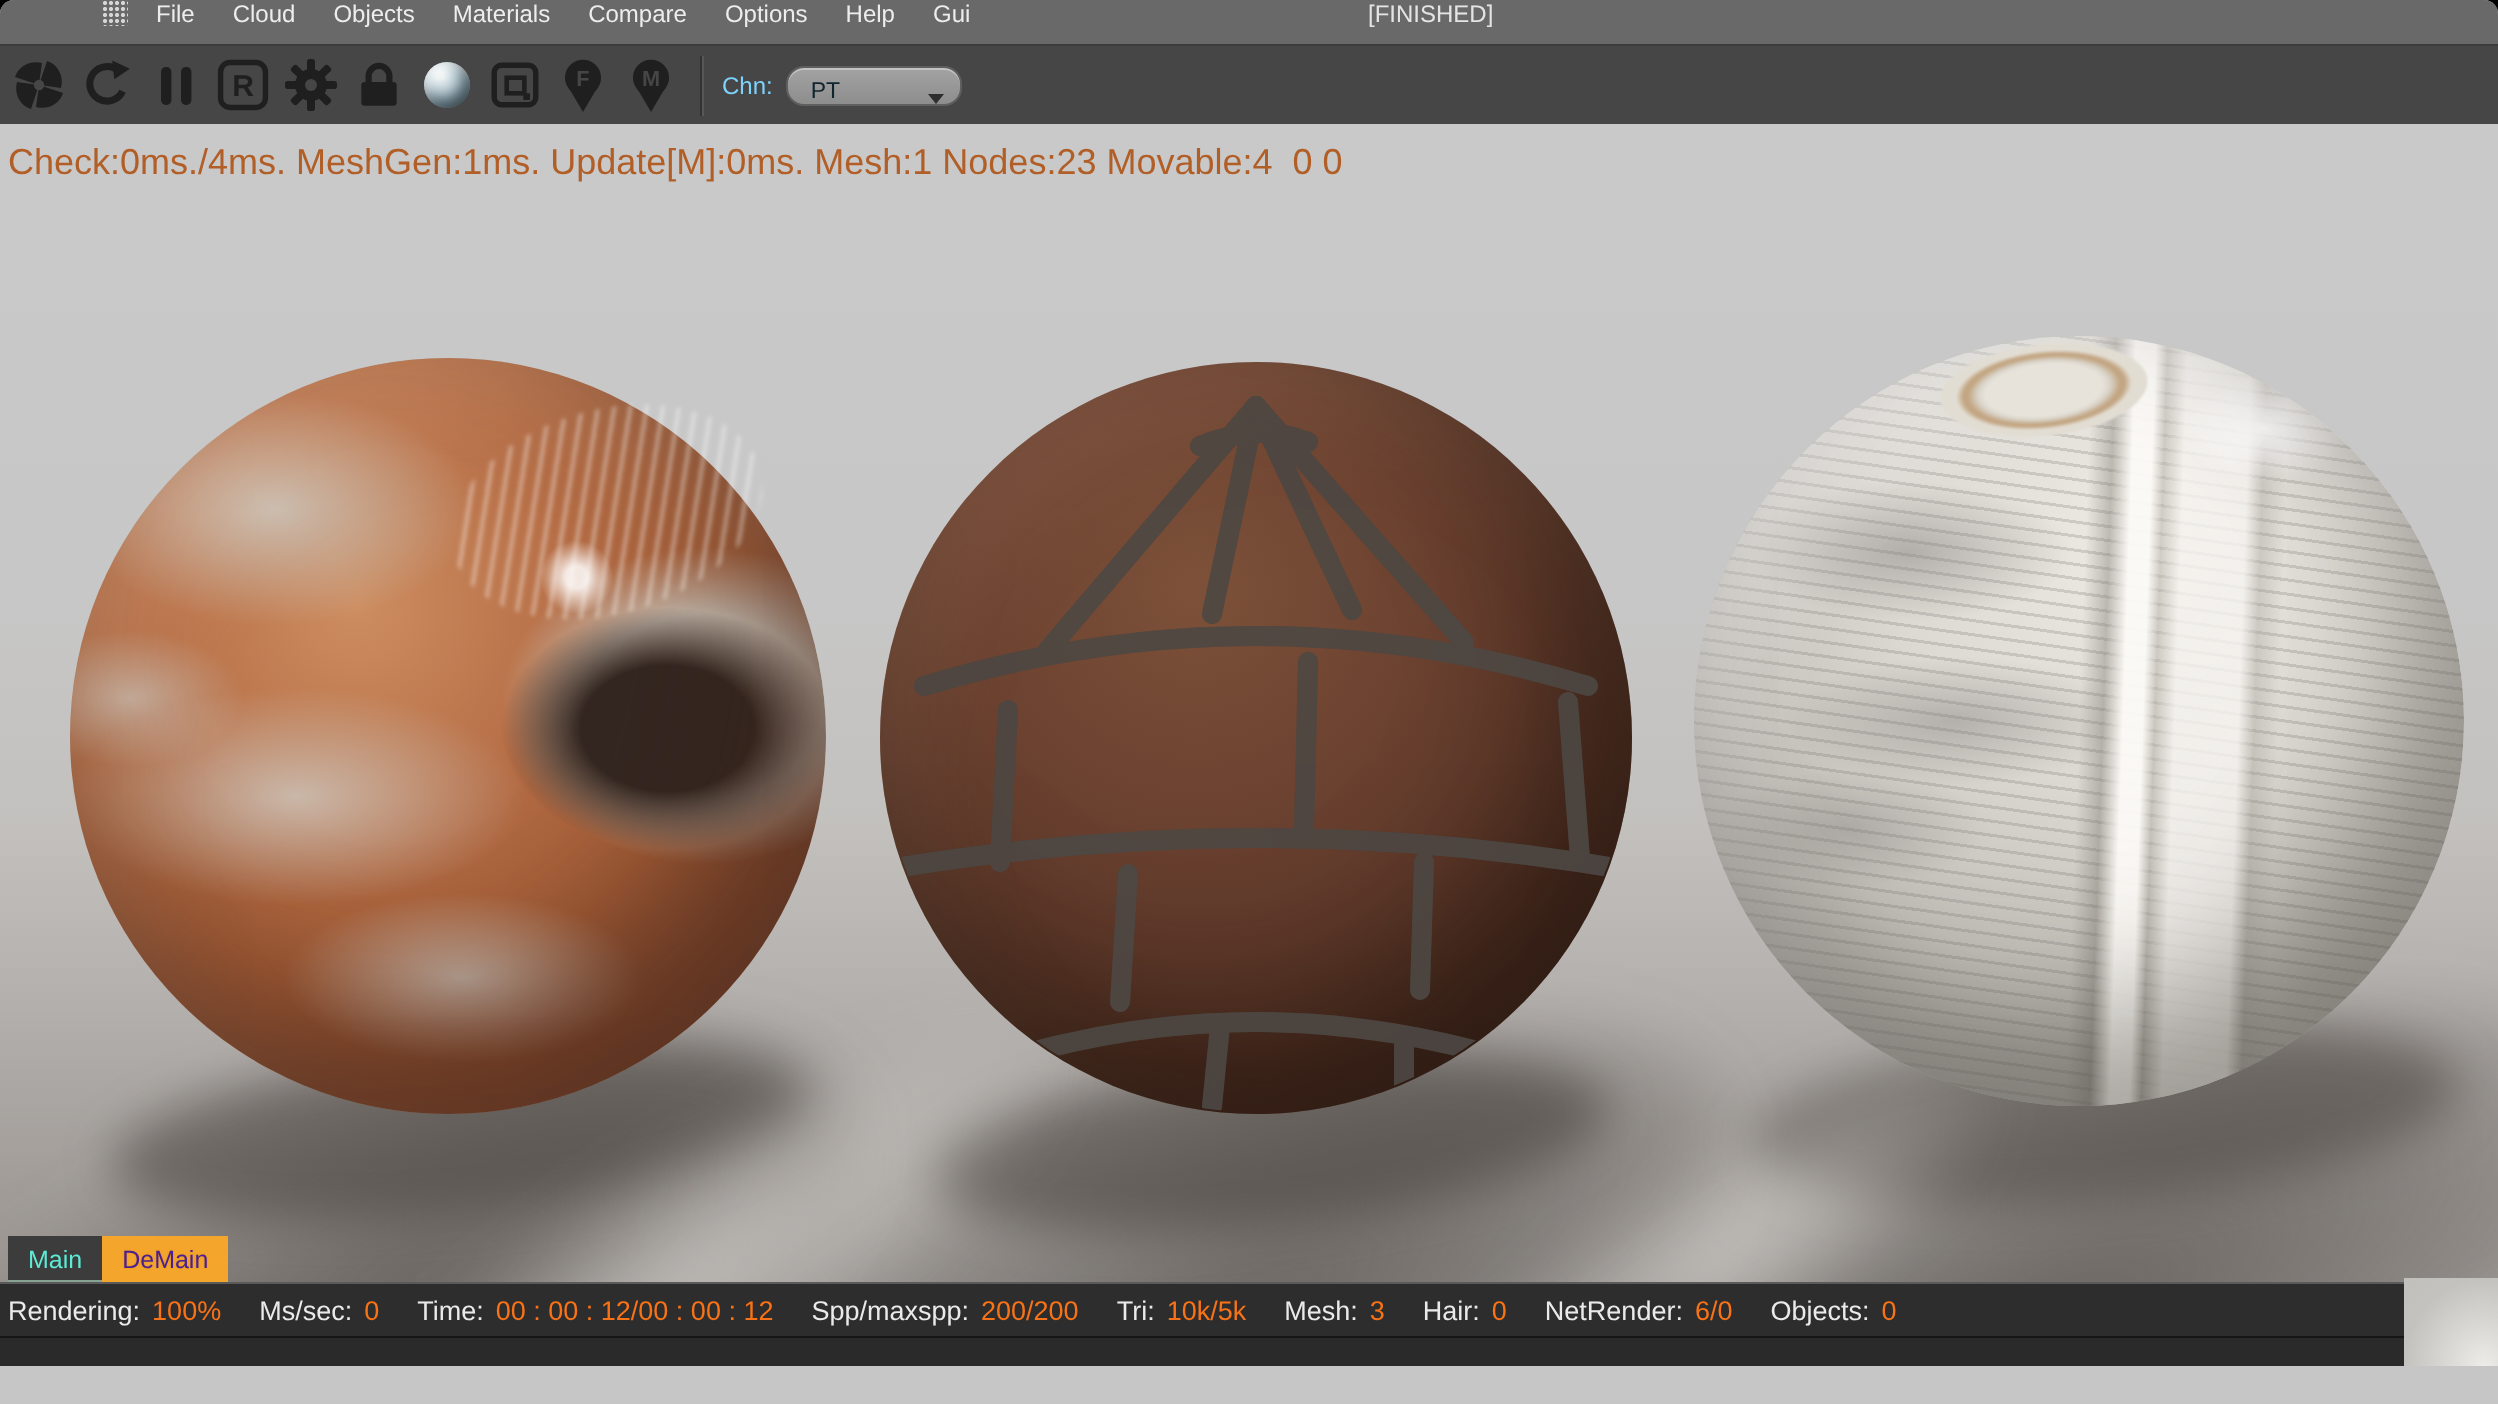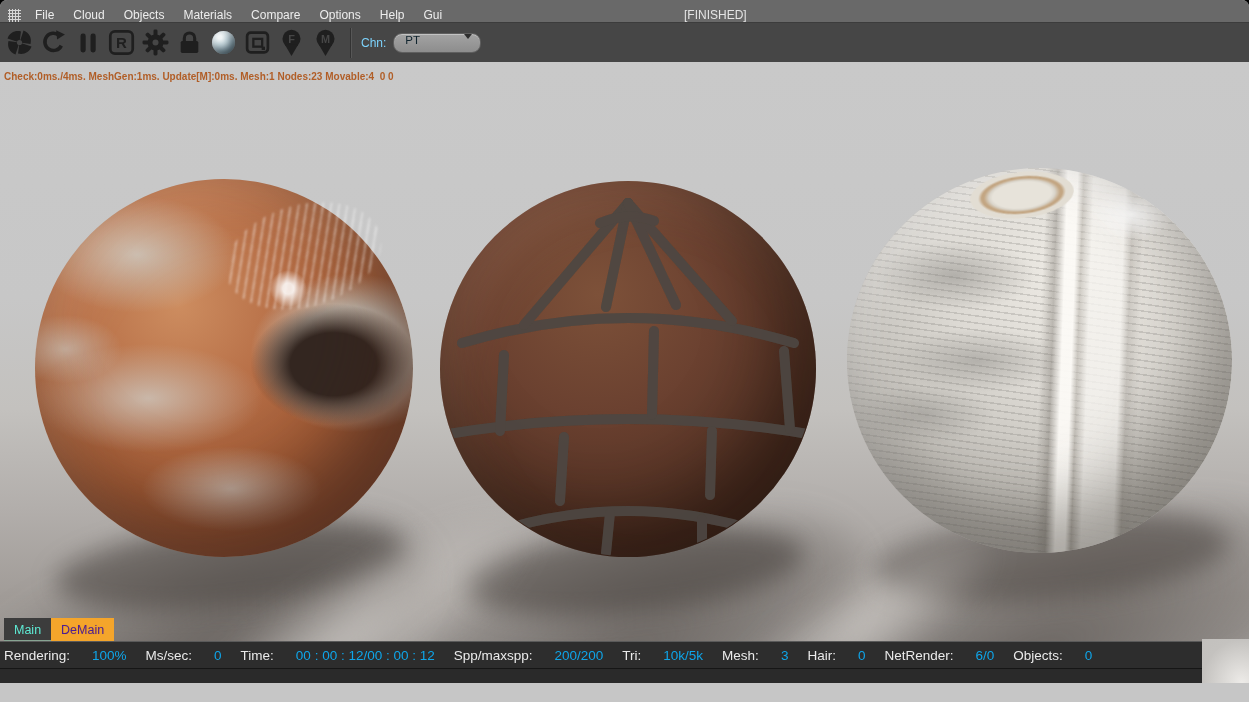--- a/index.html
+++ b/index.html
@@ -9,41 +9,41 @@
   
   .titlebar{position:relative;height:20px;background:linear-gradient(#efefef,#d6d6d6);border-bottom:1px solid #a9a9a9;}
   .traffic{position:absolute;left:9px;top:4px;display:flex;gap:8px;}
   .light{width:12px;height:12px;border-radius:50%;box-sizing:border-box;}
   .light.red{background:#fc5753;border:1px solid #df4744;}
   .light.yellow{background:#fdbc40;border:1px solid #de9f34;}
   .light.green{background:#33c748;border:1px solid #27aa35;}
   .title{position:absolute;left:0;right:0;top:0;text-align:center;font-size:13px;line-height:20px;color:#393939;font-weight:500;}
 
   
-  .menubar{position:relative;height:22px;background:#696969;display:flex;align-items:flex-end;border-bottom:1px solid #3c3c3c;}
+  .menubar{position:relative;height:22px;background:#696969;display:flex;align-items:flex-start;border-bottom:1px solid #3c3c3c;padding-left:43px;}
   .grid-ic{width:13px;height:13px;margin:0 14px 0 8px;background-image:radial-gradient(#d6d6d6 1px,rgba(0,0,0,0) 1.1px);background-size:3px 3px;border-radius:1px;}
   .menu-items{display:flex;gap:19px;}
   .menu-item{font-size:12px;color:#ededed;cursor:default;}
   .finished{position:absolute;left:636px;font-size:12px;color:#e4e4e4;margin-left:48px;}
 
   
   .toolbar{position:relative;height:39px;background:#464646;display:flex;align-items:center;padding-left:6px;box-sizing:border-box;}
   .ic{width:27px;height:32px;margin-right:7px;display:flex;align-items:center;justify-content:center;}
   .ic svg{display:block;}
   .ball{width:23px;height:23px;border-radius:50%;background:radial-gradient(circle at 35% 28%,#eef3f4 0 8%,#c2d2d8 30%,#8aa0ab 60%,#55666f 90%);box-shadow:inset -3px -4px 6px rgba(20,30,35,.45), inset 2px 3px 5px rgba(255,255,255,.55);}
   .tb-sep{width:1px;height:30px;background:#333;box-shadow:1px 0 0 #575757;margin:0 10px 0 4px;}
   .chn-label{font-size:12px;color:#7dd3fc;margin-right:7px;}
-  .select{width:86px;height:18px;border-radius:9px;background:linear-gradient(#a3a3a3,#8d8d8d);border:1px solid #5f5f5f;display:flex;align-items:flex-start;box-shadow:inset 0 1px 0 rgba(255,255,255,.35);}
+  .select{width:86px;height:18px;border-radius:9px;background:linear-gradient(#a3a3a3,#8d8d8d);border:1px solid #5f5f5f;display:flex;align-items:flex-end;box-shadow:inset 0 1px 0 rgba(255,255,255,.35);}
   .select .val{flex:1;font-size:11.5px;color:#10242e;padding-left:11px;font-weight:500;}
   .select .arrow{width:0;height:0;border-left:4.5px solid rgba(0,0,0,0);border-right:4.5px solid rgba(0,0,0,0);border-top:5.5px solid #2e2e2e;margin-right:8px;}
 
   
   .viewport{position:relative;width:1249px;height:621px;overflow:hidden;
     background:linear-gradient(180deg,#c9c9c9 0%,#c7c7c7 38%,#c3c1be 56%,#b2aeab 72%,#a19c98 86%,#979390 100%);}
-  .statsline{position:absolute;left:4px;top:9px;font-size:10px;color:#b15e27;white-space:pre;z-index:6;font-weight:bold;}
+  .statsline{position:absolute;left:4px;top:9px;font-size:18px;color:#b15e27;white-space:pre;z-index:6;}
 
   .shadow,.wedge{position:absolute;border-radius:50%;z-index:1;}
   #sh1{left:-150px;top:500px;width:600px;height:230px;background:radial-gradient(ellipse at 62% 45%,rgba(76,70,66,.62),rgba(76,70,66,0) 68%);transform:rotate(-24deg);filter:blur(16px);}
   #sh1b{left:55px;top:462px;width:350px;height:82px;background:rgba(62,56,52,.5);filter:blur(12px);transform:rotate(-6deg);}
   #sh2{left:270px;top:505px;width:620px;height:240px;background:radial-gradient(ellipse at 60% 45%,rgba(76,70,66,.6),rgba(76,70,66,0) 68%);transform:rotate(-26deg);filter:blur(16px);}
   #sh2b{left:465px;top:468px;width:340px;height:82px;background:rgba(60,54,50,.5);filter:blur(12px);transform:rotate(-6deg);}
   #sh3{left:650px;top:500px;width:680px;height:260px;background:radial-gradient(ellipse at 58% 45%,rgba(74,68,64,.6),rgba(74,68,64,0) 68%);transform:rotate(-26deg);filter:blur(16px);}
   #sh3b{left:875px;top:452px;width:355px;height:86px;background:rgba(64,58,54,.48);filter:blur(12px);transform:rotate(-5deg);}
   #w1{left:110px;top:515px;width:470px;height:125px;background:radial-gradient(ellipse,rgba(240,237,233,.55),rgba(240,237,233,0) 70%);transform:rotate(-33deg);filter:blur(14px);}
   #w2{left:690px;top:515px;width:340px;height:105px;background:radial-gradient(ellipse,rgba(240,237,233,.5),rgba(240,237,233,0) 70%);transform:rotate(-33deg);filter:blur(13px);}
@@ -80,23 +80,23 @@
     background:radial-gradient(ellipse at 50% 50%,#e7e3da 0 40%,#d9d4ca 45%,#c3a683 52% 55%,#e2ddd3 60% 75%,#b2aea7 80%,rgba(0,0,0,0) 85%);
     transform:rotate(-6deg);filter:blur(.5px);}
 
   
   .tabsrow{position:absolute;left:4px;bottom:41px;display:flex;z-index:8;}
   .tab{height:24px;line-height:24px;padding:0 10px;font-size:12.5px;box-sizing:border-box;}
   .tab.main{background:#3c3c3c;color:#5eead4;border-bottom:2px solid #87a492;}
   .tab.demain{background:#f4a52b;color:#4c1d95;text-shadow:0 0 1px rgba(210,140,30,.7);}
   .bars{position:absolute;left:0;bottom:0;width:1202px;z-index:9;}
   .statusbar{height:27px;background:#2d2d2d;border-top:1px solid #5a5a5a;display:flex;align-items:center;gap:19px;padding-left:4px;box-sizing:border-box;}
-  .sb-field{display:flex;gap:22px;font-size:13.5px;white-space:nowrap;}
+  .sb-field{display:flex;gap:6px;font-size:13.5px;white-space:nowrap;}
   .sb-field .lbl{color:#eaeaea;}
-  .sb-field .val{color:#0ea5e9;}
+  .sb-field .val{color:#f97316;}
   .bottomstrip{height:14px;background:#2a2a2a;border-top:1px solid #161616;}
   .corner-light{position:absolute;right:0;bottom:0;width:47px;height:44px;z-index:7;
     background:radial-gradient(ellipse at 85% 100%,rgba(240,238,235,.95),rgba(200,198,195,.35) 70%,rgba(0,0,0,0) 100%),#c2c0bd;}
 </style>
 </head>
 <body>
 
 <div class="window">
 
 

